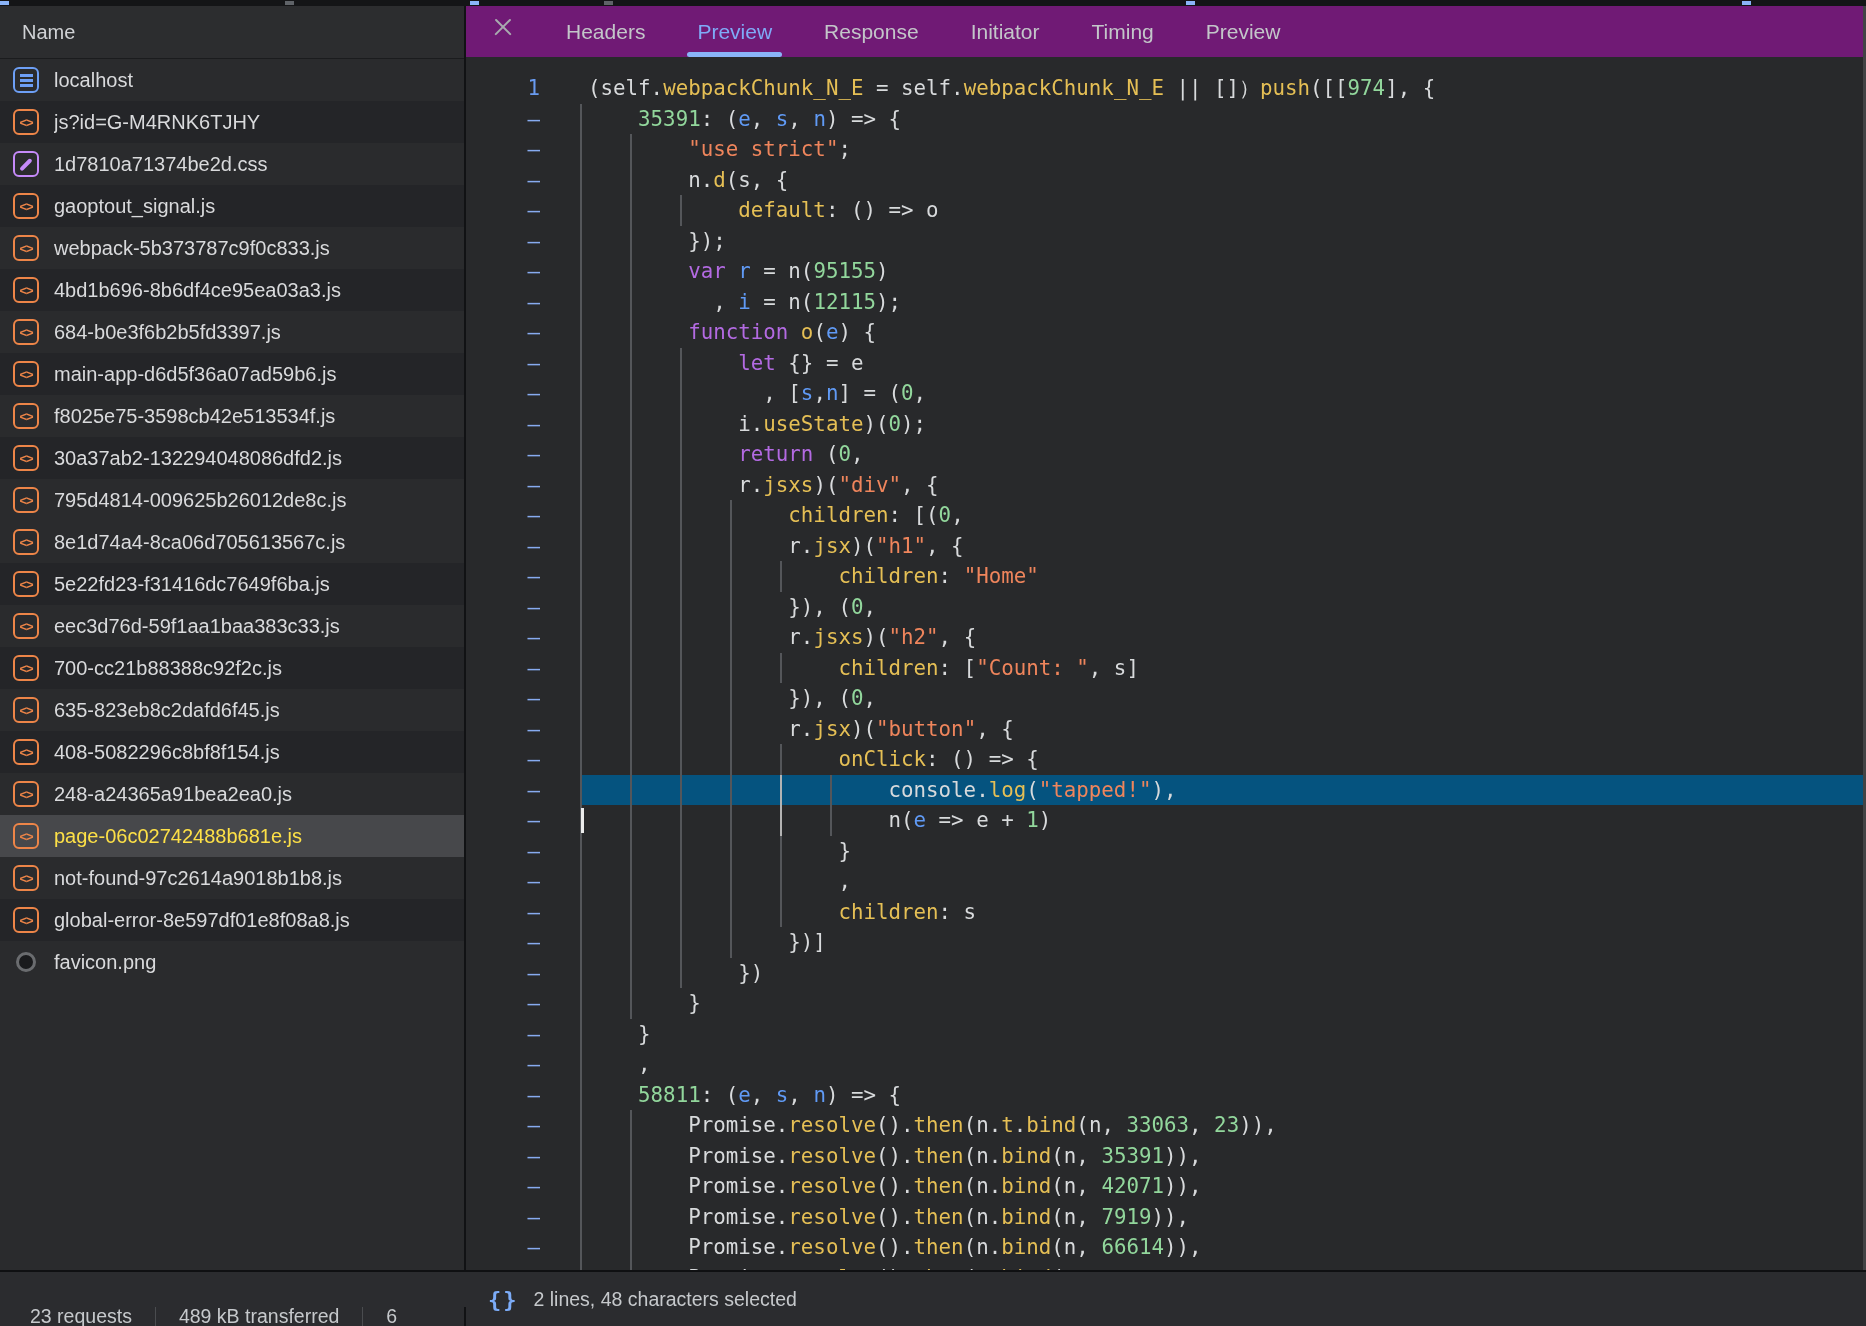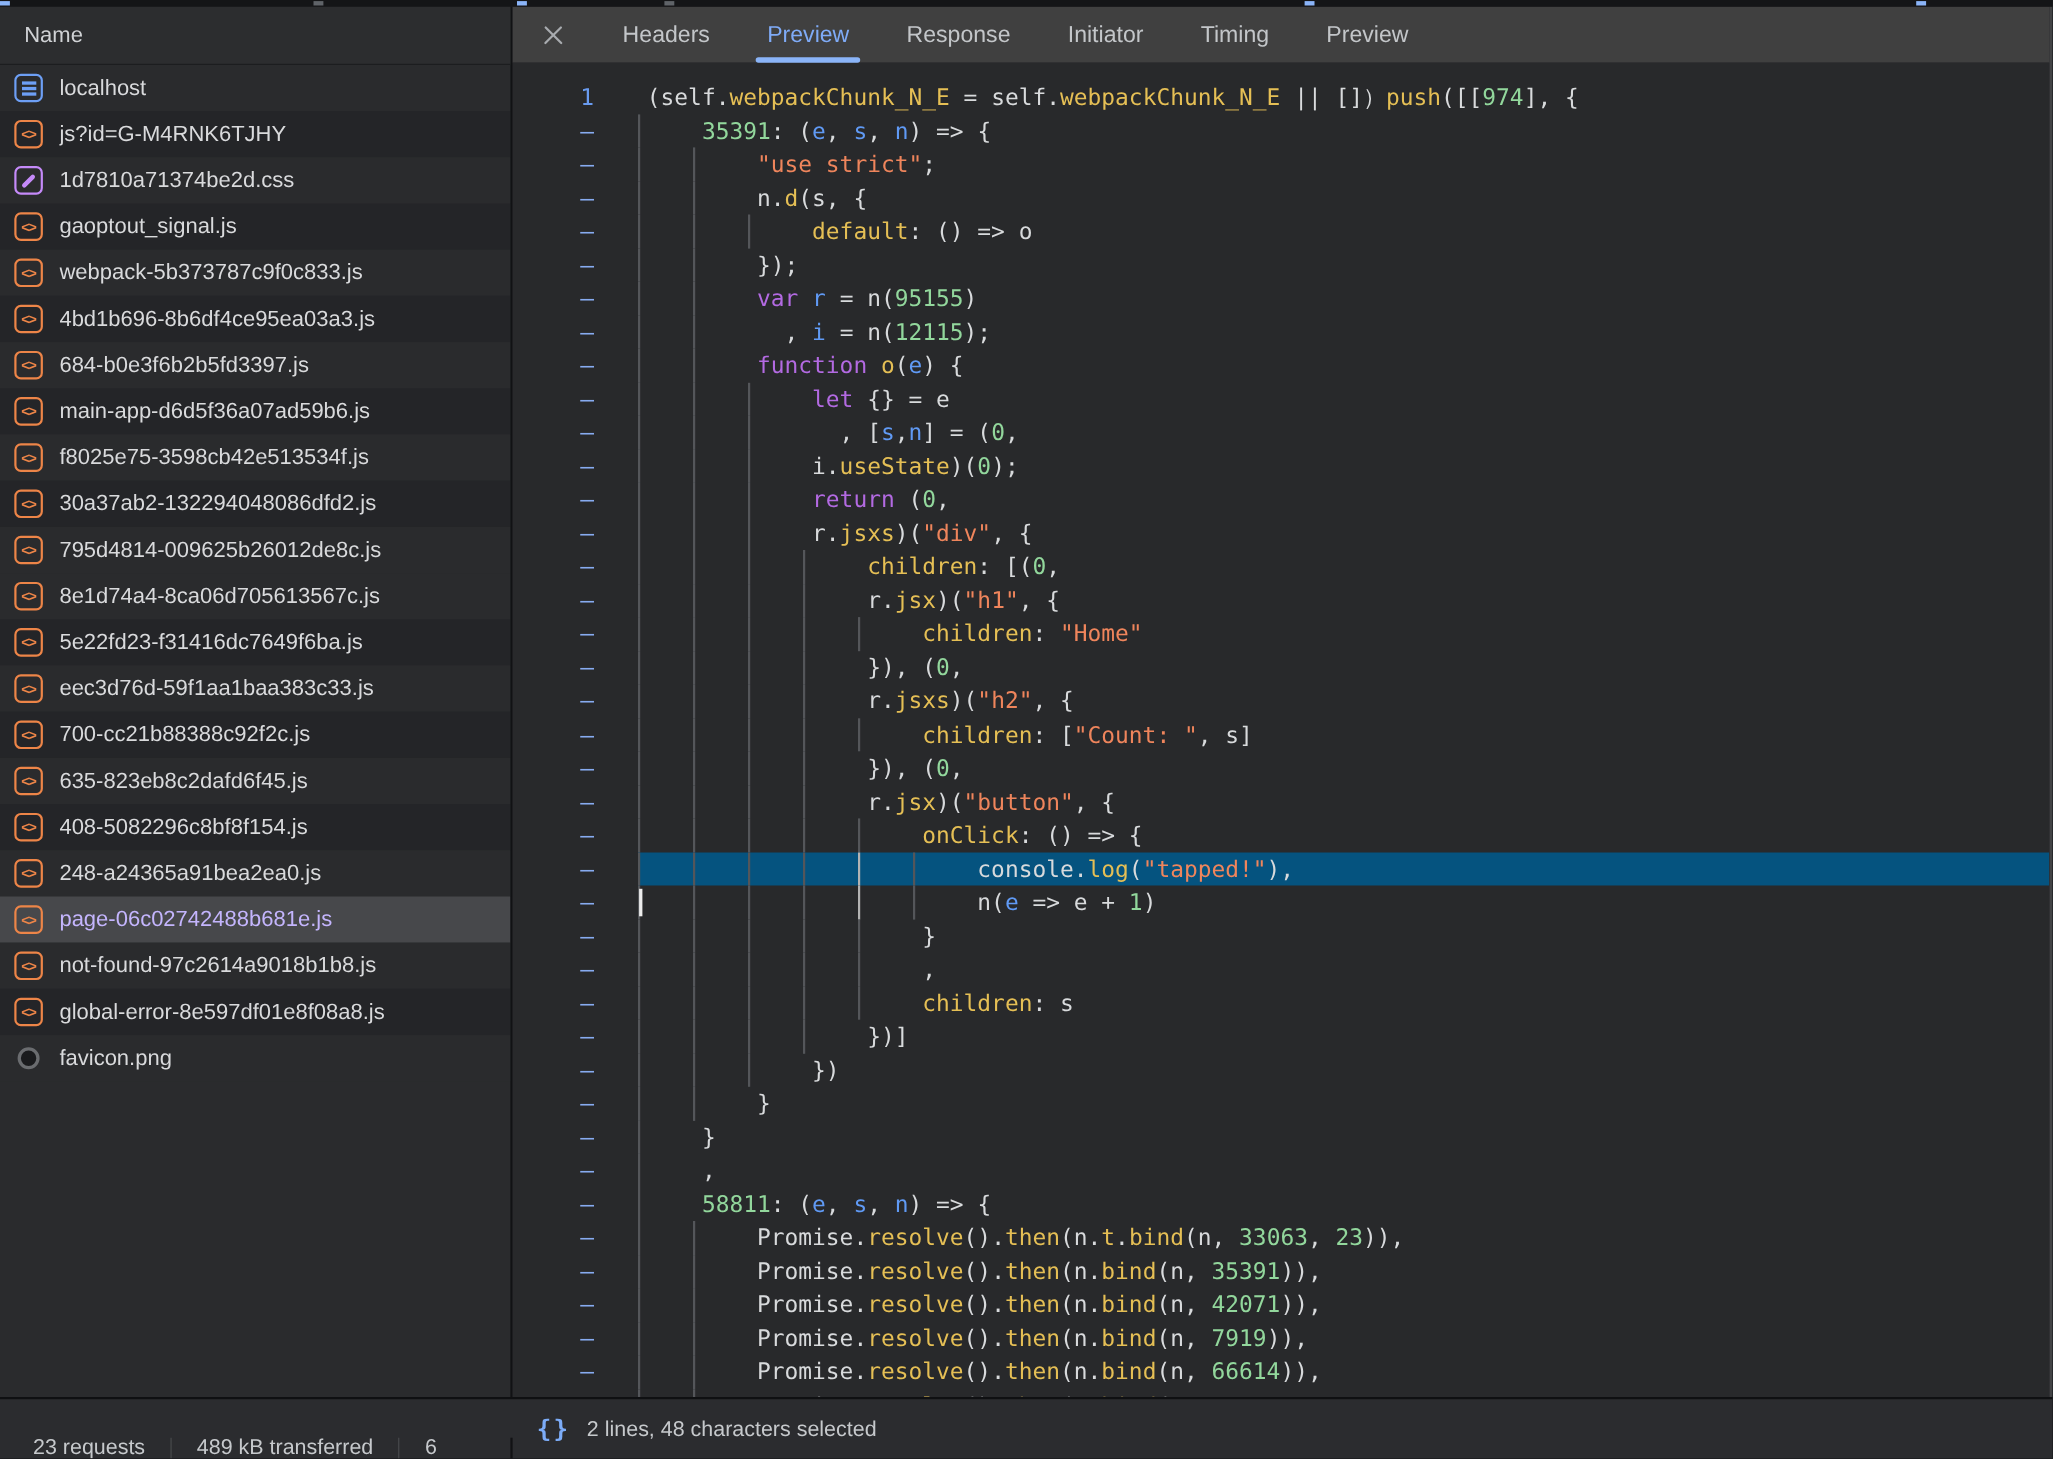--- a/index.html
+++ b/index.html
@@ -14,41 +14,41 @@
 
   
   .sidebar{width:466px;flex:0 0 466px;box-sizing:border-box;border-right:2px solid #111214;
            background:#2a2b2d;display:flex;flex-direction:column;}
   .sb-header{height:52px;flex:0 0 52px;background:#2c2d2f;border-bottom:1px solid #1b1c1e;
              display:flex;align-items:center;padding-left:22px;font-size:20px;color:#d0d2d5;}
   .file-list{flex:1;overflow:hidden;}
   .frow{height:42px;display:flex;align-items:center;gap:15px;padding-left:13px;
         font-size:20px;color:#d9dadc;background:#2a2b2d;cursor:default;}
   .frow.alt{background:#242528;}
-  .frow.selected{background:#47484b;color:#c4b5fd;}
+  .frow.selected{background:#47484b;color:#fde047;}
   .fname{white-space:nowrap;overflow:hidden;}
   .ficon{width:26px;height:26px;box-sizing:border-box;border-radius:6px;flex:0 0 auto;
          display:flex;align-items:center;justify-content:center;position:relative;}
   .ficon.js{border:2.5px solid #ed8548;color:#ed8548;}
   .ficon.js::before{content:"<>";font-size:13px;font-weight:bold;letter-spacing:-1px;
                     transform:translateY(-0.5px);}
   .ficon.doc{border:2.5px solid #6d9ff5;}
   .ficon.doc::before{content:"";width:13px;height:3px;background:#6d9ff5;
                      box-shadow:0 -5px 0 #6d9ff5,0 5px 0 #6d9ff5;}
   .ficon.css{border:2.5px solid #c58af9;}
   .ficon.css::before{content:"";width:3.5px;height:15px;background:#c58af9;border-radius:2px;
                      transform:rotate(45deg);}
   .ficon.img{border:none;}
   .ficon.img::before{content:"";width:14px;height:14px;border-radius:50%;
                      background:#1a1b1d;border:3px solid #6a6c6f;}
 
   
   .detail{flex:1;min-width:0;display:flex;flex-direction:column;box-sizing:border-box;
           border-right:3px solid #424345;}
-  .tabbar{height:51px;flex:0 0 51px;background:#404040;display:flex;align-items:center;
+  .tabbar{height:51px;flex:0 0 51px;background:#701a75;display:flex;
           padding-left:16px;}
   .closebtn{width:42px;height:42px;position:relative;margin-right:16px;cursor:pointer;flex:0 0 auto;}
   .closebtn::before,.closebtn::after{content:"";position:absolute;left:10px;top:20px;width:22px;
           height:2.4px;background:#a8abaf;border-radius:1px;}
   .closebtn::before{transform:rotate(45deg);}
   .closebtn::after{transform:rotate(-45deg);}
   .tab{position:relative;height:51px;display:flex;align-items:center;padding:0 26px;
        font-size:21px;color:#c3c6c9;cursor:pointer;white-space:nowrap;}
   .tab.active{color:#7fabf7;}
   .tab.active::after{content:"";position:absolute;left:16px;right:16px;bottom:0;height:5px;

